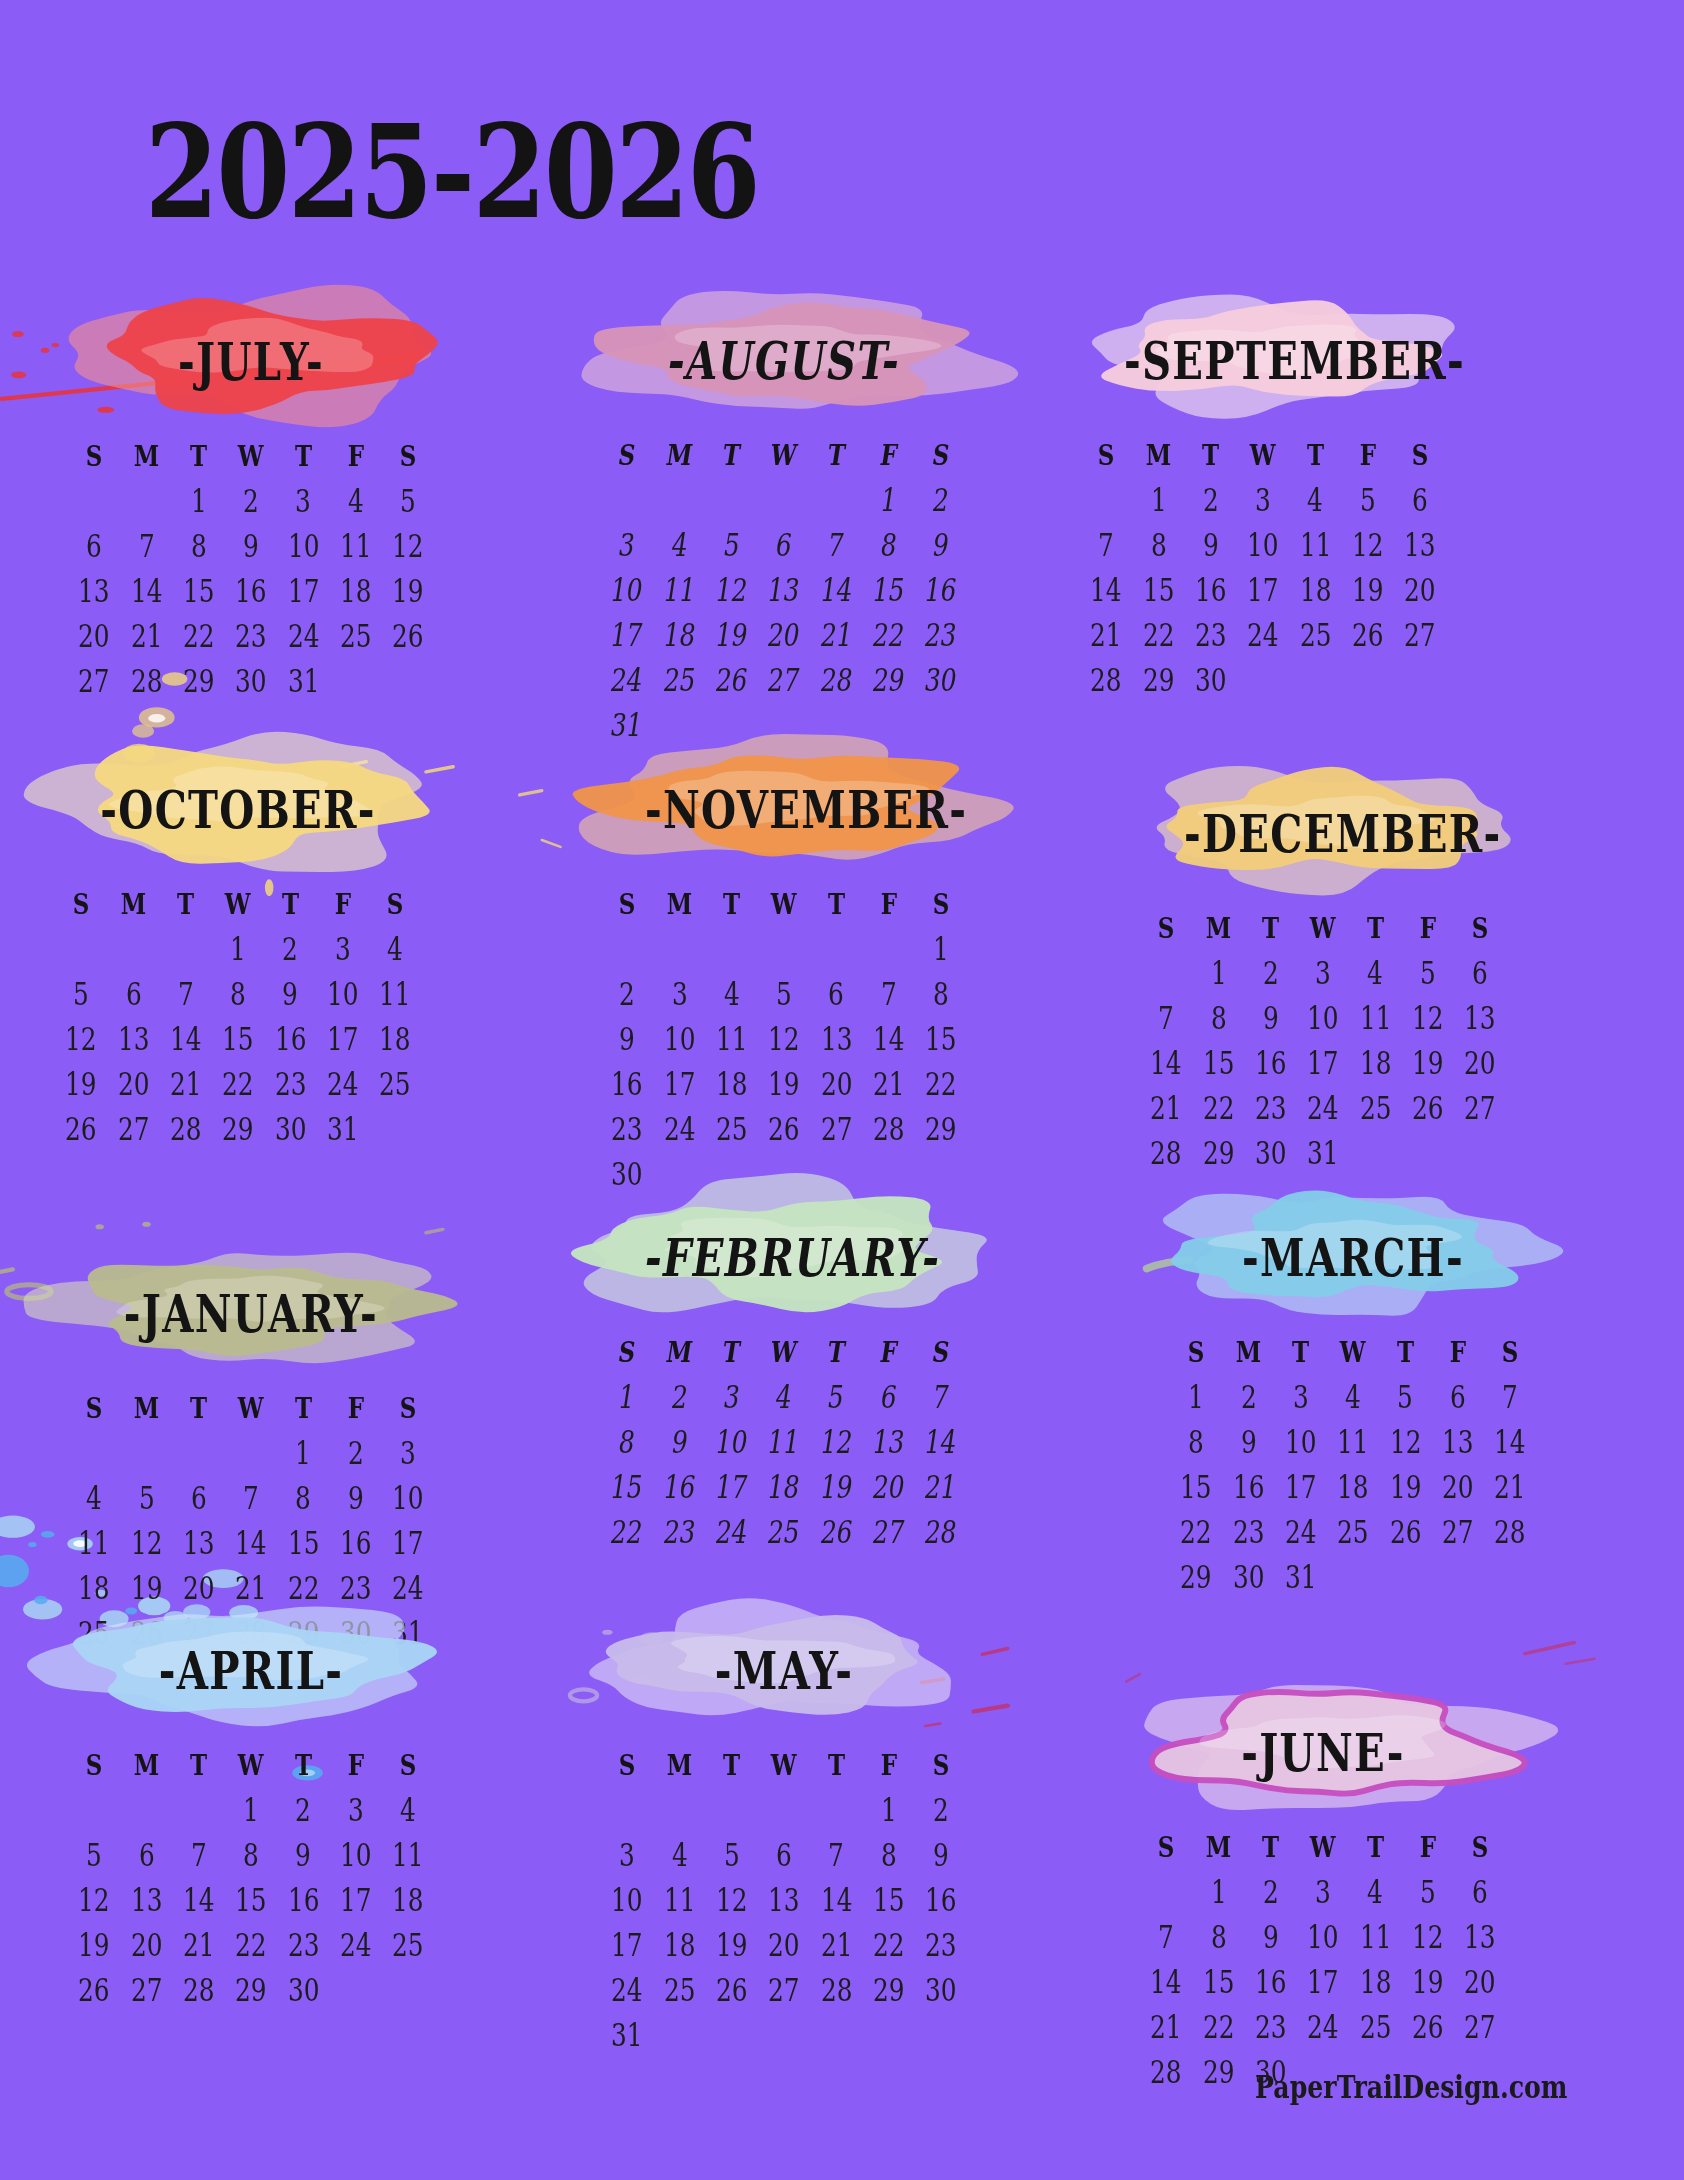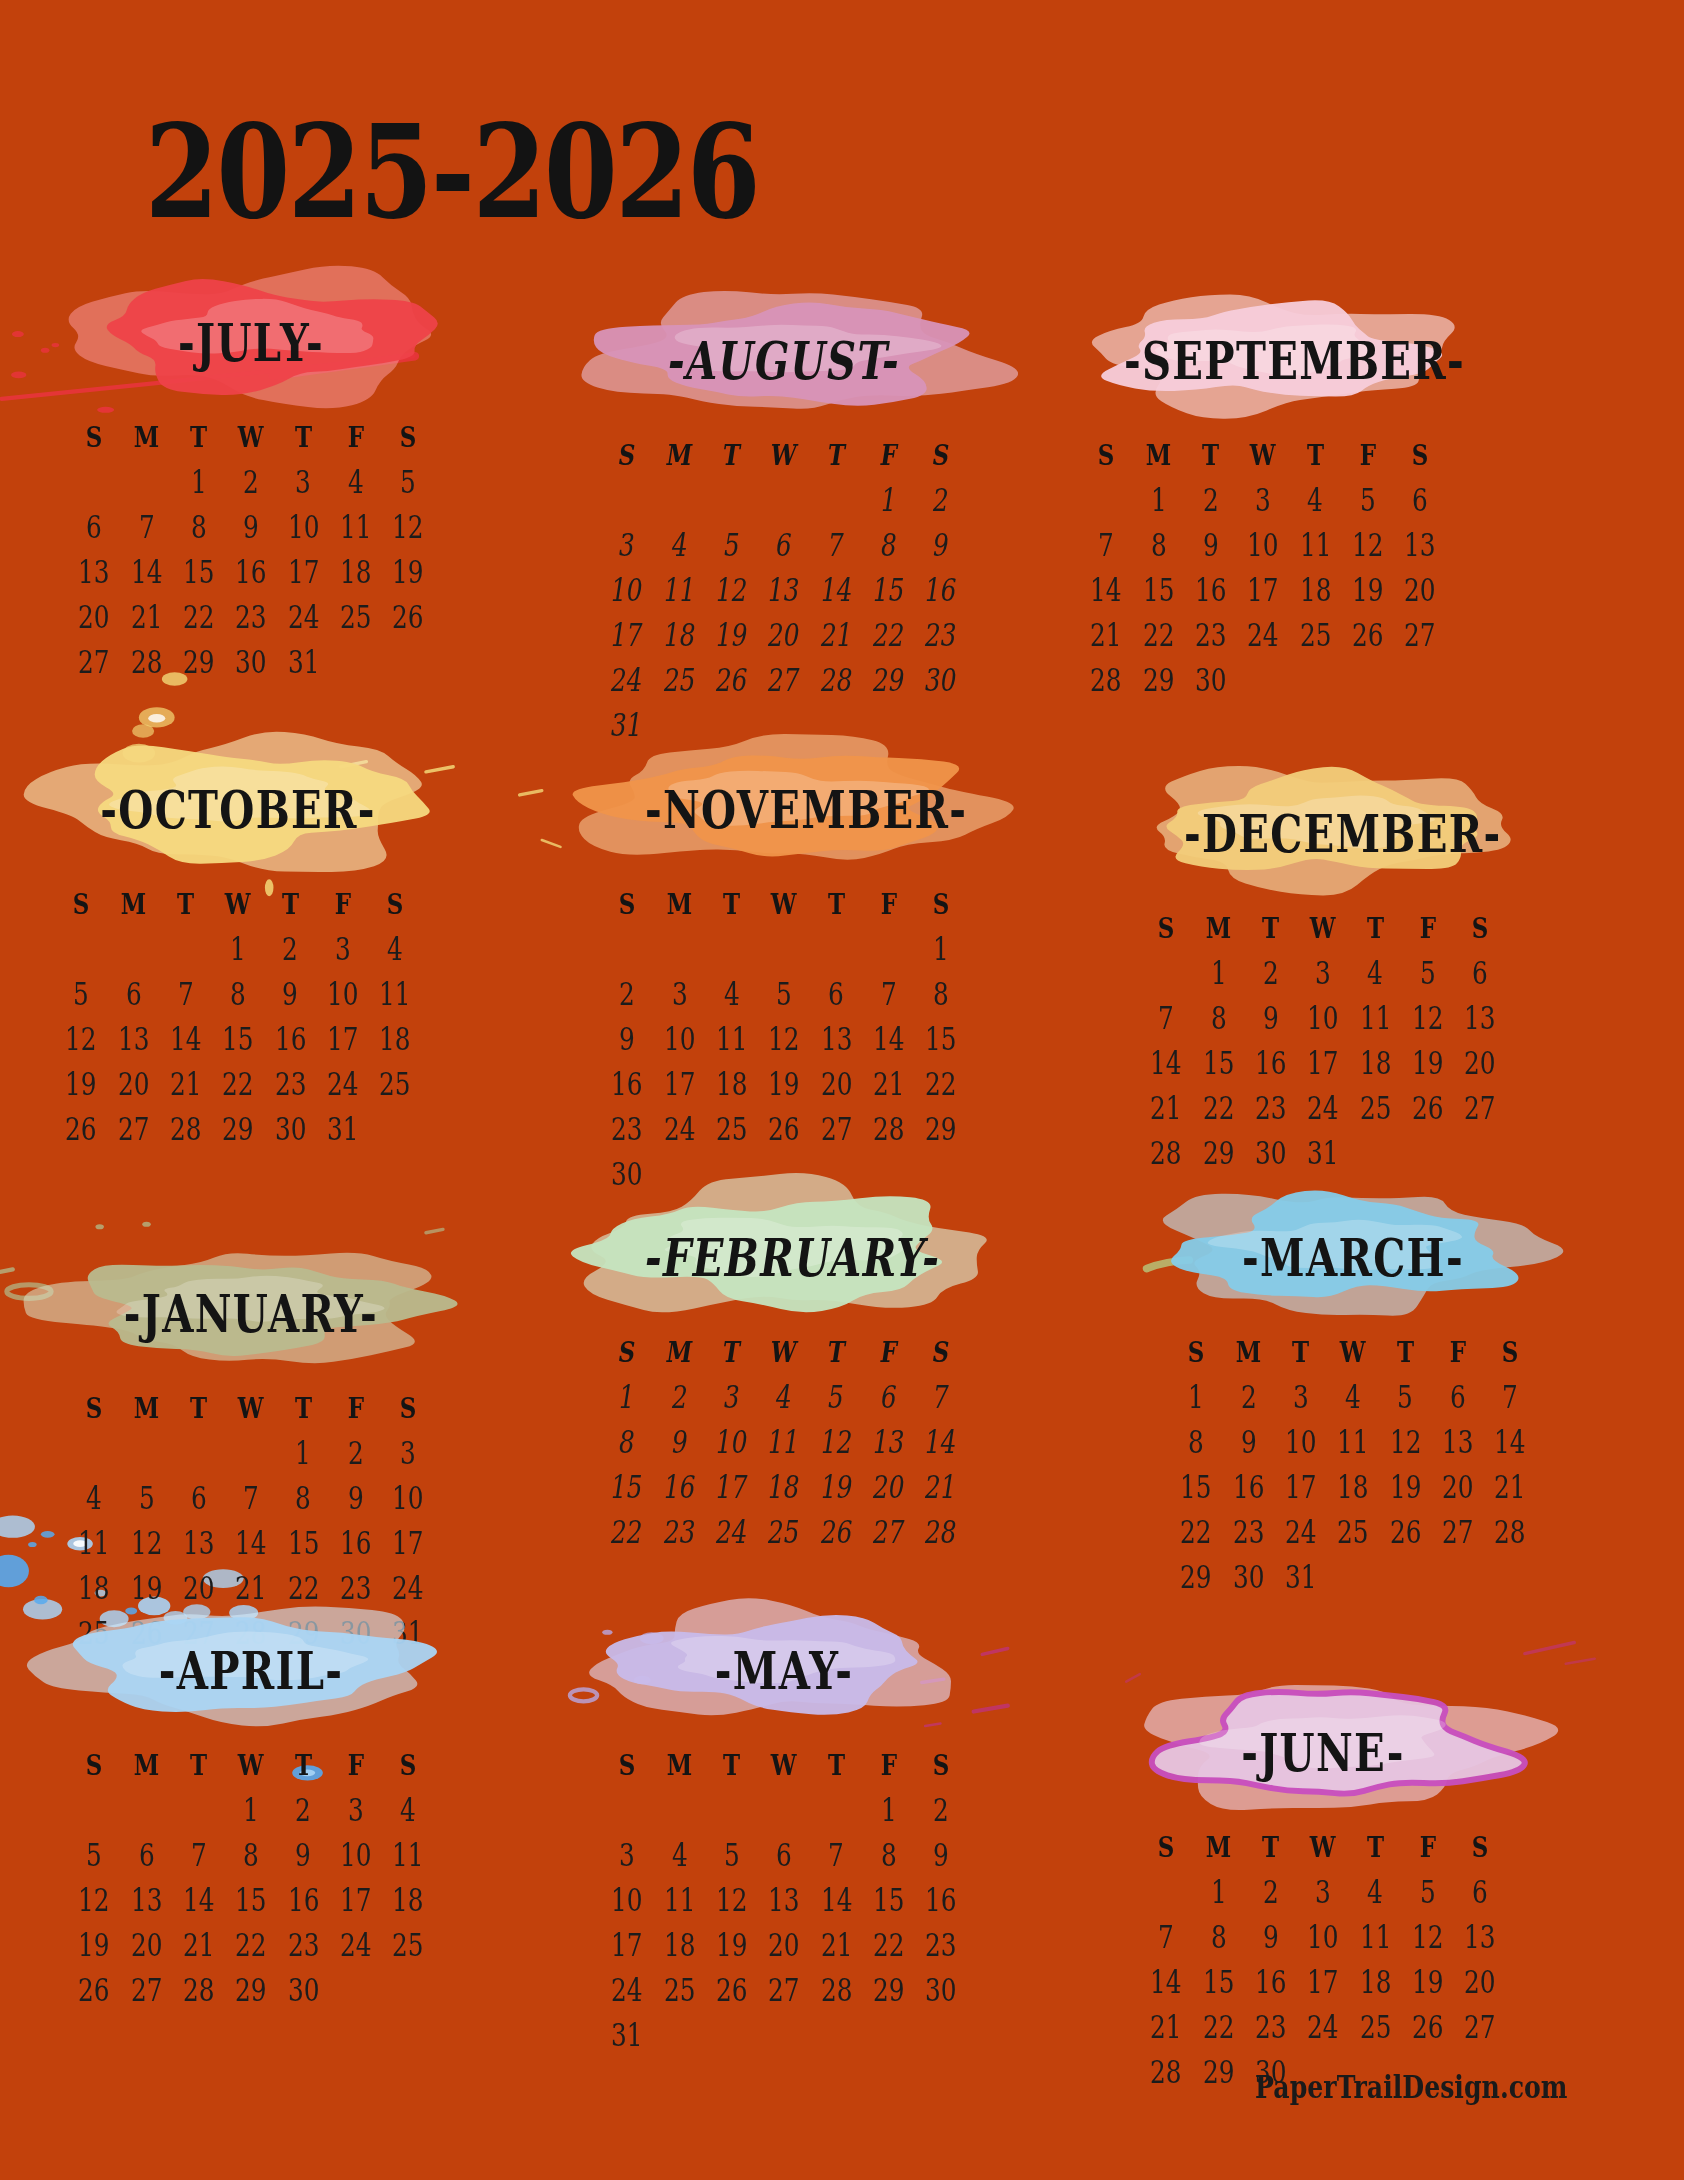--- a/index.html
+++ b/index.html
@@ -1,20 +1,20 @@
 <!DOCTYPE html>
 <html style="font-size:13.6px"><head>
 <meta charset="utf-8">
 <style>
   html,body{margin:0;padding:0;}
   body{
     width:1685px;height:2181px;position:relative;background:#ffffff;
     font-family:"DejaVu Serif", serif;color:#141414;overflow:hidden;
   }
-  .page{position:absolute;inset:0;background:#c2410c;}
+  .page{position:absolute;inset:0;background:#8b5cf6;}
   .year-title{
     position:absolute;left:145px;top:101px;margin:0;
     font-size:129px;font-weight:700;letter-spacing:-2.6px;line-height:1.1;
     transform:scaleX(.82);transform-origin:left top;color:#131313;white-space:nowrap;
   }
   .deco{position:absolute;left:0;top:0;width:1685px;height:2181px;pointer-events:none;}
   .month{position:absolute;width:366px;}
   .splash-wrap{position:relative;height:149px;}
   .splash{position:absolute;left:-89px;top:-17px;width:545px;height:179px;}
   .month-title{
@@ -104,21 +104,21 @@
       <path d="M1086,2026 l18,-3" fill="none" stroke-width="3" stroke-linecap="round" opacity="0.8" stroke="#c03472"></path>
       <path d="M1322,1974 l16,-9" fill="none" stroke-width="3" stroke-linecap="round" opacity="0.6" stroke="#c03472"></path>
       <path d="M1790,1941 l58,-13" fill="none" stroke-width="4" stroke-linecap="round" opacity="0.7" stroke="#c03472"></path>
       <path d="M1838,1953 l34,-6" fill="none" stroke-width="3" stroke-linecap="round" opacity="0.6" stroke="#c03472"></path>
     </g>
   </svg>
 
   <h1 class="year-title">2025-2026</h1>
 
   <div id="months">
-      <section class="month" style="left: 68px; top: 267px;">
+      <section class="month" style="left: 68px; top: 286px;">
     <div class="splash-wrap">
       <svg class="splash" aria-hidden="true" viewBox="0 0 640 210">
             <path d="M526.5,93.3Q536.8,100.0 523.1,106.5Q509.4,112.9 502.0,118.9Q494.5,124.8 491.9,132.0Q489.2,139.2 480.0,146.1Q470.8,152.9 465.7,164.6Q460.5,176.4 438.0,182.2Q415.4,188.0 386.2,184.4Q357.0,180.7 333.7,176.1Q310.5,171.5 296.4,162.1Q282.4,152.8 268.9,149.3Q255.4,145.8 230.2,147.2Q205.1,148.6 187.3,144.6Q169.5,140.7 148.7,136.0Q127.9,131.3 118.2,123.8Q108.5,116.4 114.2,108.2Q120.0,100.0 110.8,91.6Q101.6,83.1 107.7,74.8Q113.7,66.5 132.8,60.7Q151.9,54.9 171.9,50.6Q191.9,46.4 222.0,49.3Q252.1,52.2 269.4,51.9Q286.6,51.7 300.0,44.9Q313.4,38.1 333.7,33.5Q354.0,28.9 382.6,22.7Q411.2,16.4 437.5,19.1Q463.8,21.7 473.9,31.9Q484.0,42.0 495.4,49.2Q506.8,56.4 507.8,64.7Q508.8,73.0 512.5,79.8Q516.2,86.6 526.5,93.3Z" fill="#f58f90" opacity="0.6"></path>
             <path d="M535.3,92.9Q528.1,100.0 519.4,106.0Q510.7,112.0 511.5,118.6Q512.2,125.3 494.0,129.1Q475.7,132.9 457.7,135.3Q439.7,137.7 424.8,140.0Q409.9,142.4 393.5,143.0Q377.1,143.6 364.4,150.9Q351.7,158.2 330.2,164.5Q308.8,170.7 284.8,170.1Q260.9,169.4 238.6,166.4Q216.4,163.4 211.1,153.9Q205.9,144.3 207.1,136.4Q208.4,128.4 197.6,124.4Q186.7,120.5 182.6,115.4Q178.4,110.3 167.2,105.2Q155.9,100.0 151.2,93.8Q146.6,87.5 159.4,82.5Q172.2,77.5 173.4,70.7Q174.6,63.8 182.6,57.1Q190.6,50.3 207.2,45.5Q223.8,40.7 243.0,36.2Q262.1,31.8 287.4,36.6Q312.8,41.3 330.2,47.6Q347.7,53.8 361.8,55.7Q375.9,57.6 389.2,59.6Q402.5,61.6 428.7,59.3Q454.9,57.0 482.2,58.2Q509.5,59.3 518.1,66.0Q526.8,72.7 534.6,79.3Q542.5,85.9 535.3,92.9Z" fill="#ee4249" opacity="0.95"></path>
             <path d="M449.6,91.1Q447.9,94.0 455.7,97.1Q463.4,100.3 463.1,103.7Q462.8,107.1 461.9,111.1Q461.1,115.1 451.8,118.4Q442.6,121.6 420.7,120.8Q398.7,120.0 382.8,119.0Q366.9,118.0 354.7,117.0Q342.5,115.9 332.4,115.7Q322.3,115.5 307.5,118.5Q292.8,121.4 277.1,121.5Q261.4,121.7 248.5,119.9Q235.6,118.2 223.4,116.0Q211.2,113.8 210.1,110.1Q209.0,106.4 202.7,103.4Q196.5,100.5 191.9,97.3Q187.4,94.0 198.0,91.0Q208.6,88.1 216.7,85.6Q224.7,83.2 237.5,81.9Q250.3,80.6 259.3,79.3Q268.3,78.0 268.4,73.5Q268.5,69.1 277.4,65.6Q286.4,62.1 300.8,59.8Q315.3,57.5 332.4,57.3Q349.5,57.1 361.4,61.3Q373.3,65.5 382.5,68.2Q391.7,70.8 400.8,72.7Q410.0,74.5 416.0,76.9Q422.0,79.3 434.5,80.9Q447.0,82.5 449.1,85.4Q451.3,88.3 449.6,91.1Z" fill="#ffffff" opacity="0.22"></path>
           </svg>
       <h2 class="month-title">-JULY-</h2>
     </div>
     <div class="grid">
           <div class="dow">

